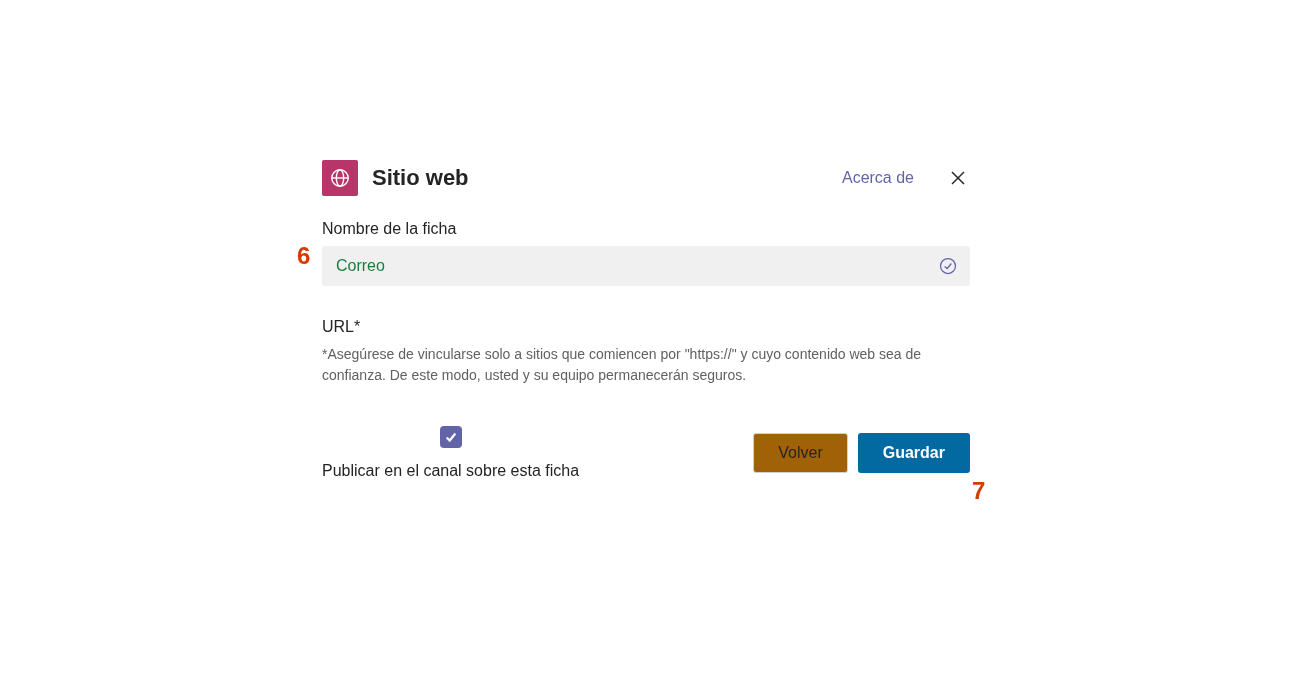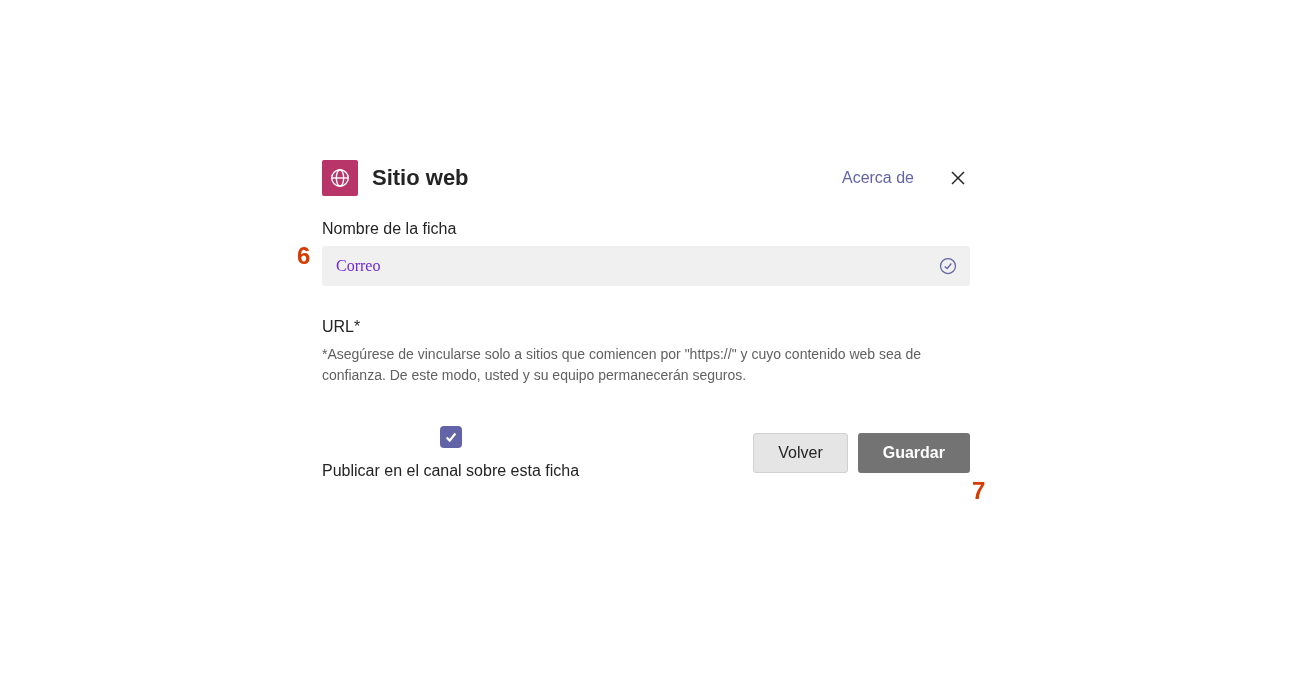--- a/index.html
+++ b/index.html
@@ -94,23 +94,23 @@
       background: #f0f0f0;
       border-radius: 3px;
       height: 40px;
     }
     .text-input {
       flex: 1;
       border: none;
       background: transparent;
       padding: 0 14px;
       font-size: 16px;
-      color: #6d28d9;
+      color: #15803d;
       outline: none;
-      font-family: Liberation Serif, serif;
+      font-family: Liberation Sans, sans-serif;
       height: 100%;
     }
     .input-check {
       margin-right: 12px;
       display: flex;
       align-items: center;
     }
     .input-check svg {
       width: 20px;
       height: 20px;
@@ -163,26 +163,26 @@
     }
     .btn {
       padding: 10px 24px;
       font-size: 16px;
       border-radius: 3px;
       cursor: pointer;
       font-family: inherit;
       border: 1px solid transparent;
     }
     .btn-secondary {
-      background: #e5e5e5;
+      background: #a16207;
       color: #242424;
       border: 1px solid #d1d1d1;
     }
     .btn-primary {
-      background: #737373;
+      background: #0369a1;
       color: #ffffff;
       font-weight: 600;
     }
     .annotation {
       position: absolute;
       font-size: 24px;
       font-weight: 700;
       color: #d83b01;
       font-family: 'Segoe UI', sans-serif;
     }

